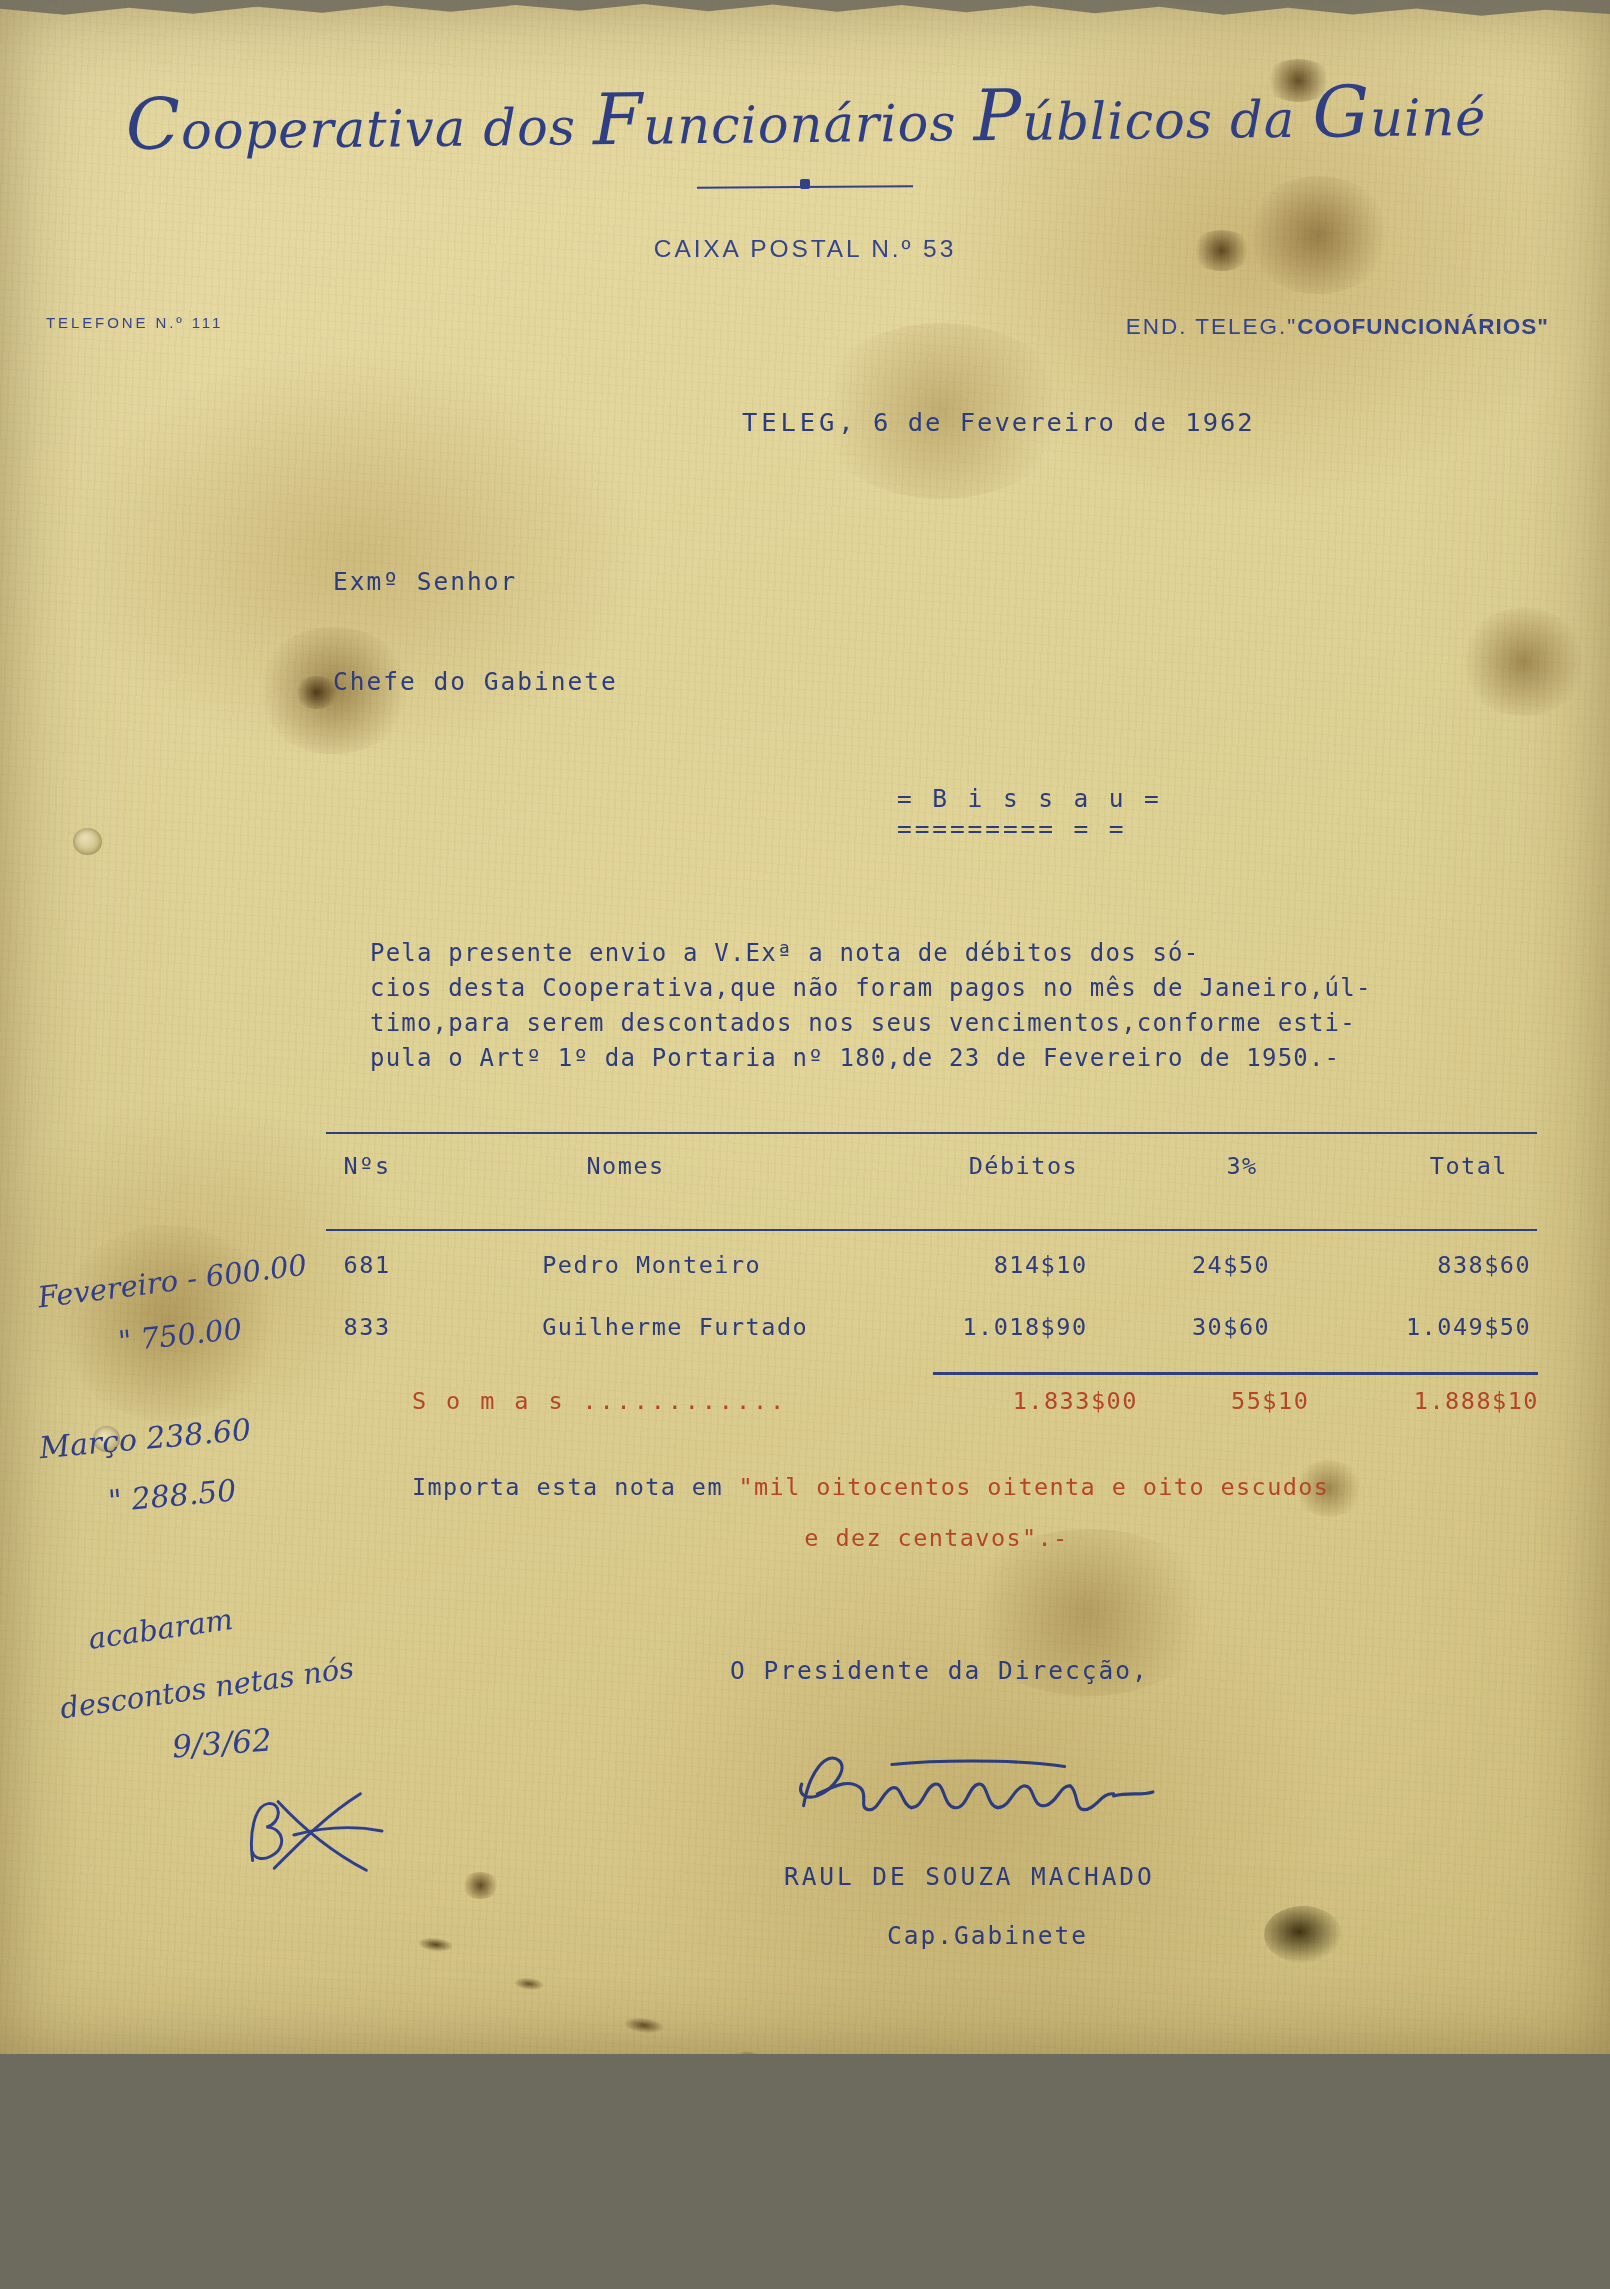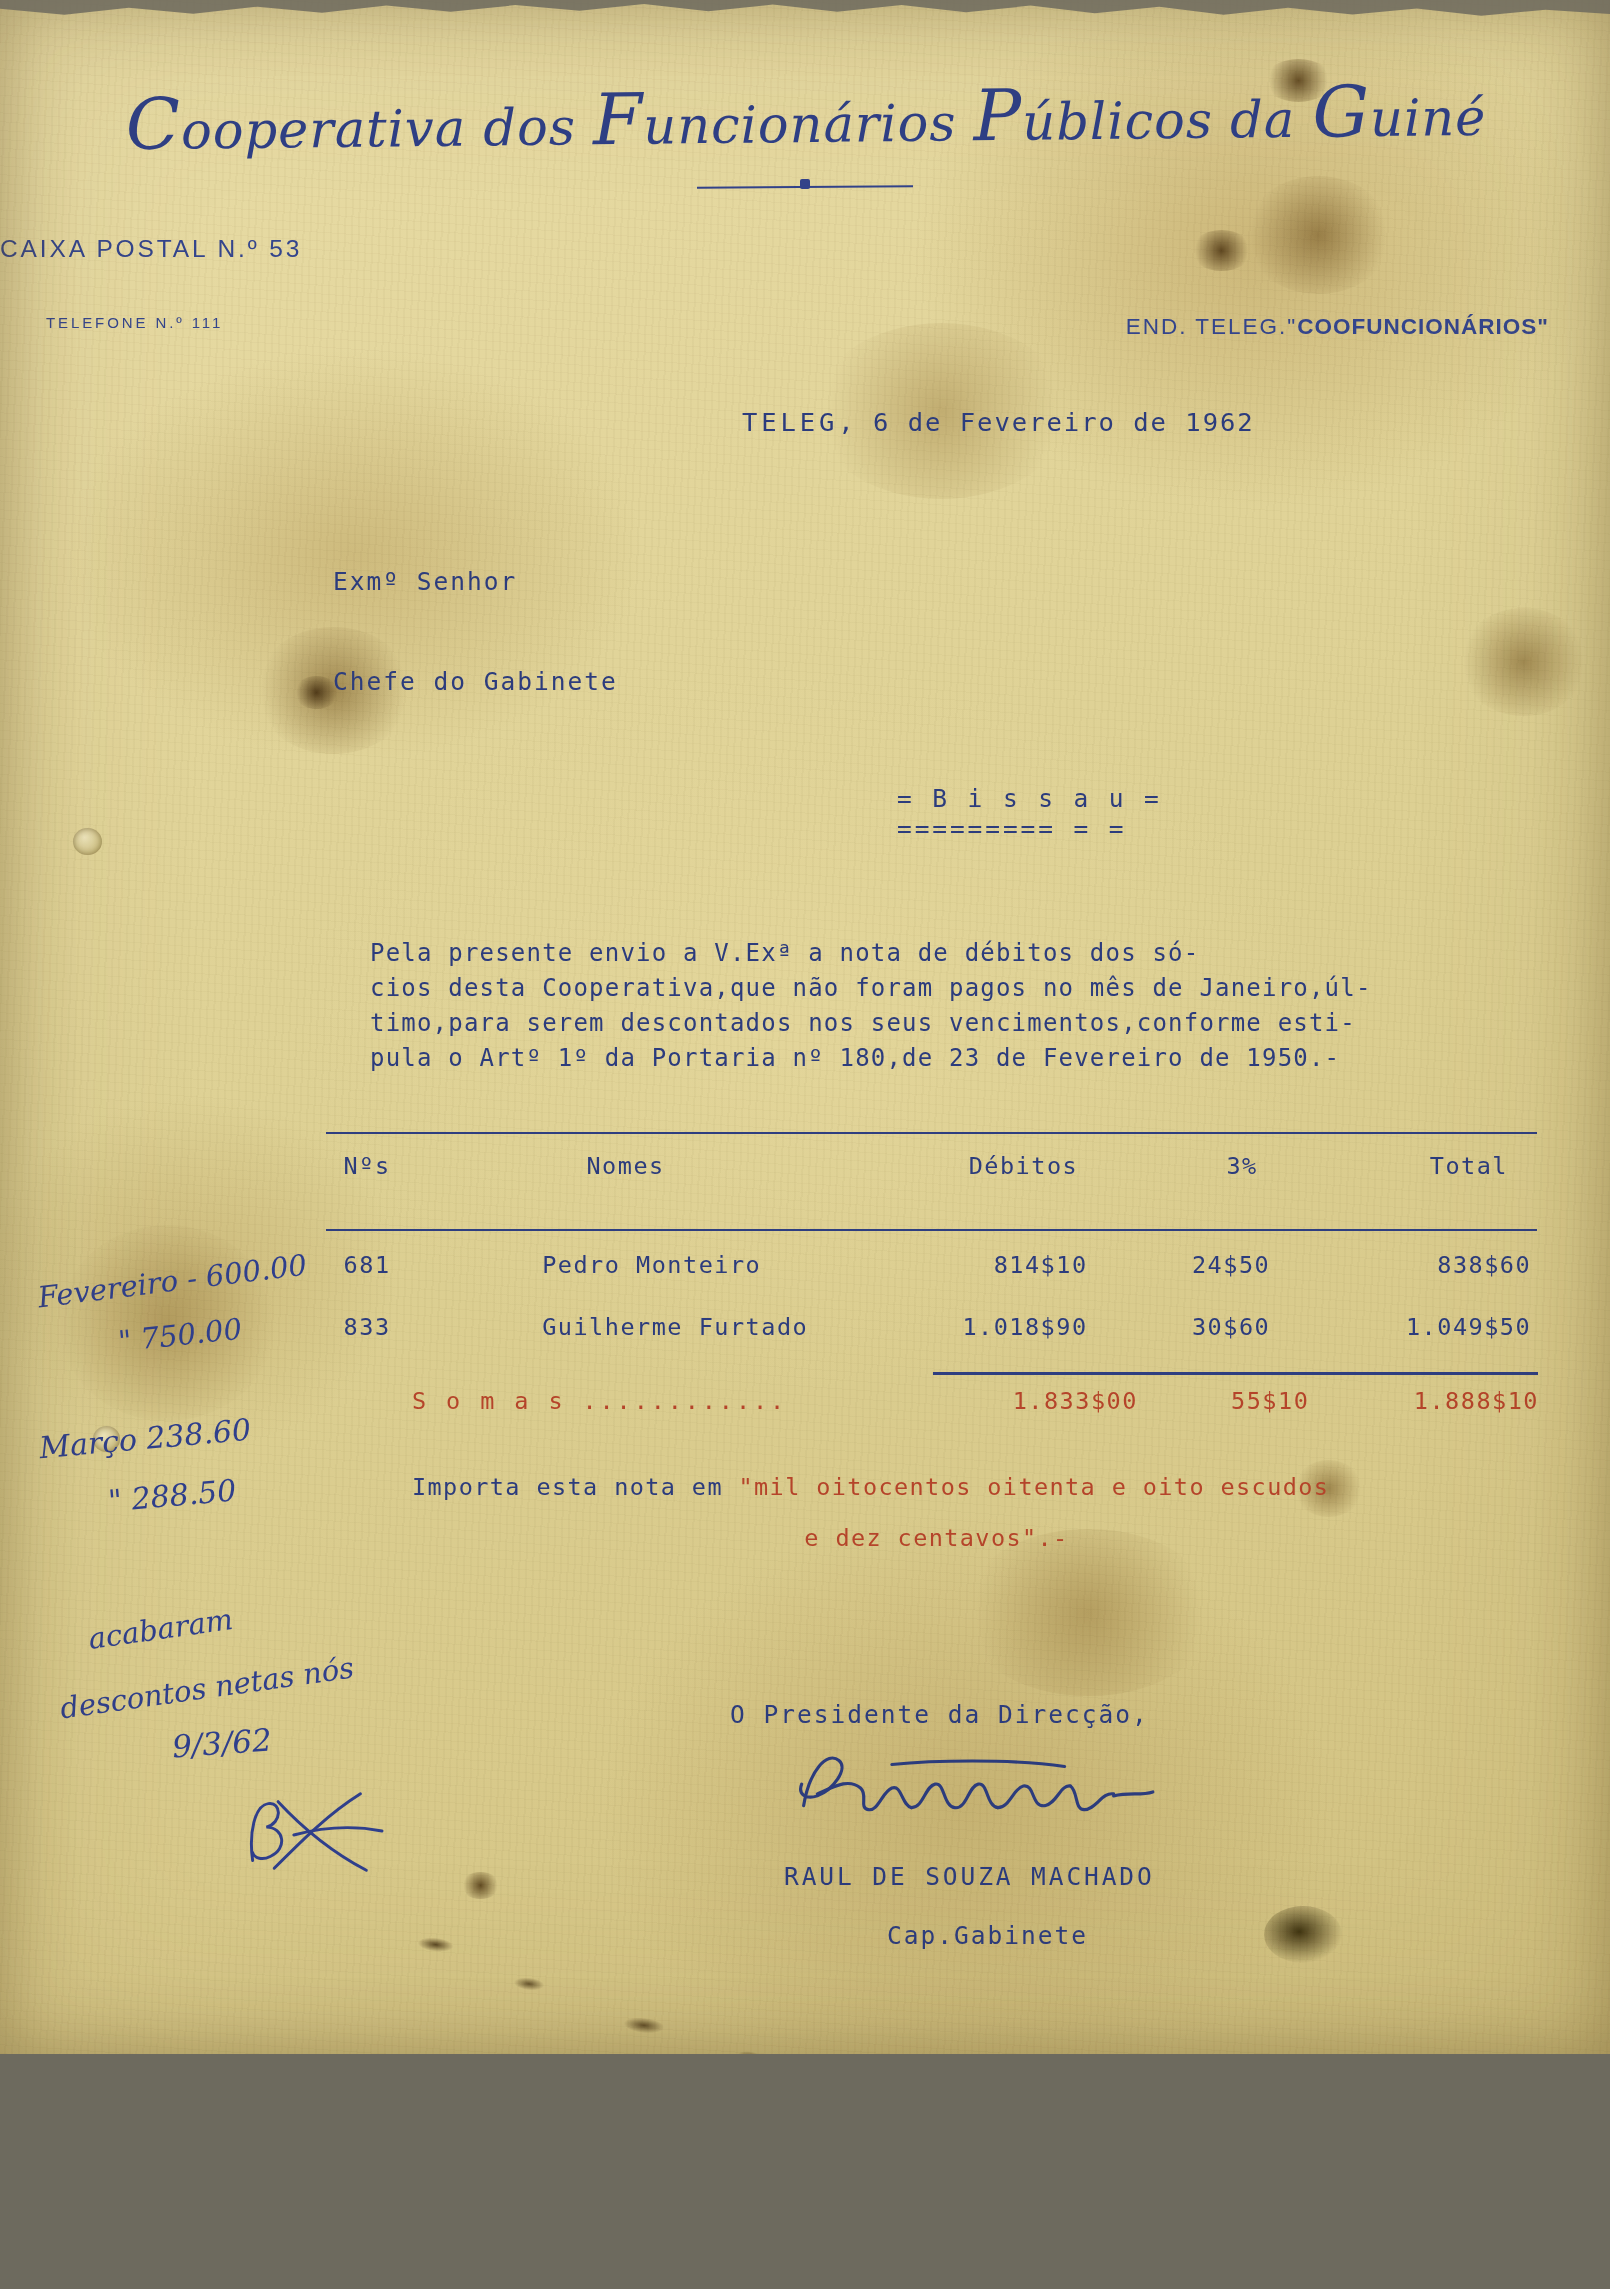--- a/index.html
+++ b/index.html
@@ -55,21 +55,21 @@
   .masthead .cap{font-size:71px;}
   .rule-small{
     position:absolute;left:50%;top:186px;width:216px;margin-left:-108px;
     border-top:2px solid #33438a;transform:rotate(-0.4deg);
   }
   .rule-dot{
     position:absolute;left:50%;top:179px;margin-left:-4.9px;
     width:9.8px;height:9.8px;background:#33438a;border-radius:2px;
   }
   .caixa{
-    position:absolute;left:0;right:0;top:235px;
+    position:absolute;left:0;right:0;top:235px;text-align:center;
     font-size:24.5px;letter-spacing:2.9px;color:#34458c;
   }
   .tel{
     position:absolute;left:46px;top:314px;
     font-size:15px;letter-spacing:2.9px;color:#34458c;
   }
   .teleg{
     position:absolute;right:61px;top:314px;
     font-size:22.5px;letter-spacing:2px;color:#34458c;
   }
@@ -139,21 +139,21 @@
     position:absolute;left:412px;top:1462px;width:1137px;
     font-family:"DejaVu Sans Mono","Liberation Mono",monospace;
     font-size:23.5px;letter-spacing:1.4px;color:#2c3c7d;line-height:51px;
   }
   .importa .red{color:#b5442a;}
   .importa .l2{display:block;text-align:center;padding-right:88px;}
 
   .presidente{
     position:absolute;left:730px;top:1656px;
     font-family:"DejaVu Sans Mono","Liberation Mono",monospace;
-    font-size:24.5px;letter-spacing:2px;color:#2c3c7d;margin-top:44px;
+    font-size:24.5px;letter-spacing:2px;color:#2c3c7d;
   }
   .sigName{
     position:absolute;left:784px;top:1862px;
     font-family:"DejaVu Sans Mono","Liberation Mono",monospace;
     font-size:24.5px;letter-spacing:2.9px;color:#2c3c7d;
   }
   .sigRank{
     position:absolute;left:887px;top:1921px;
     font-family:"DejaVu Sans Mono","Liberation Mono",monospace;
     font-size:24.5px;letter-spacing:2px;color:#2c3c7d;

